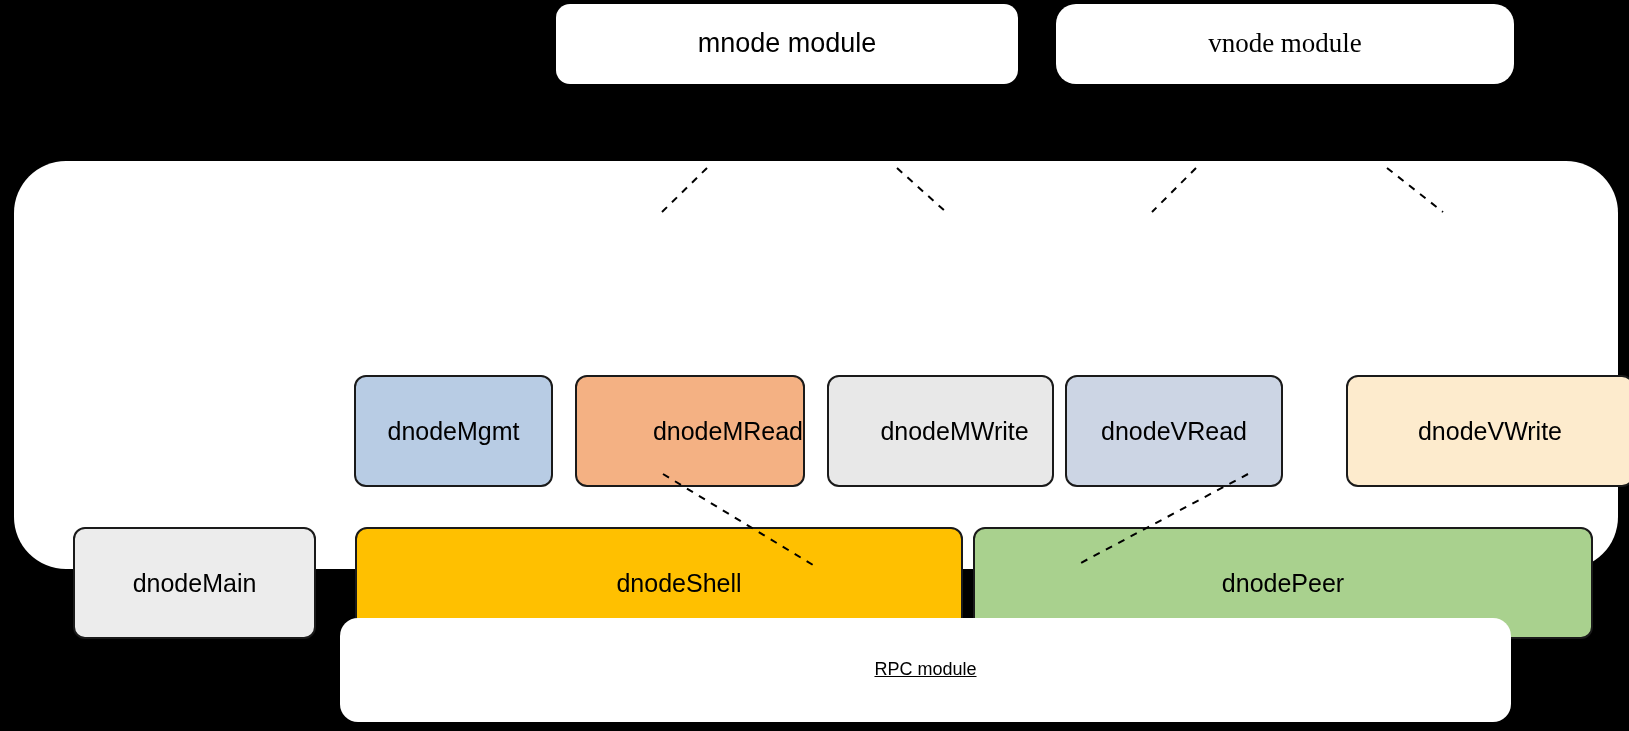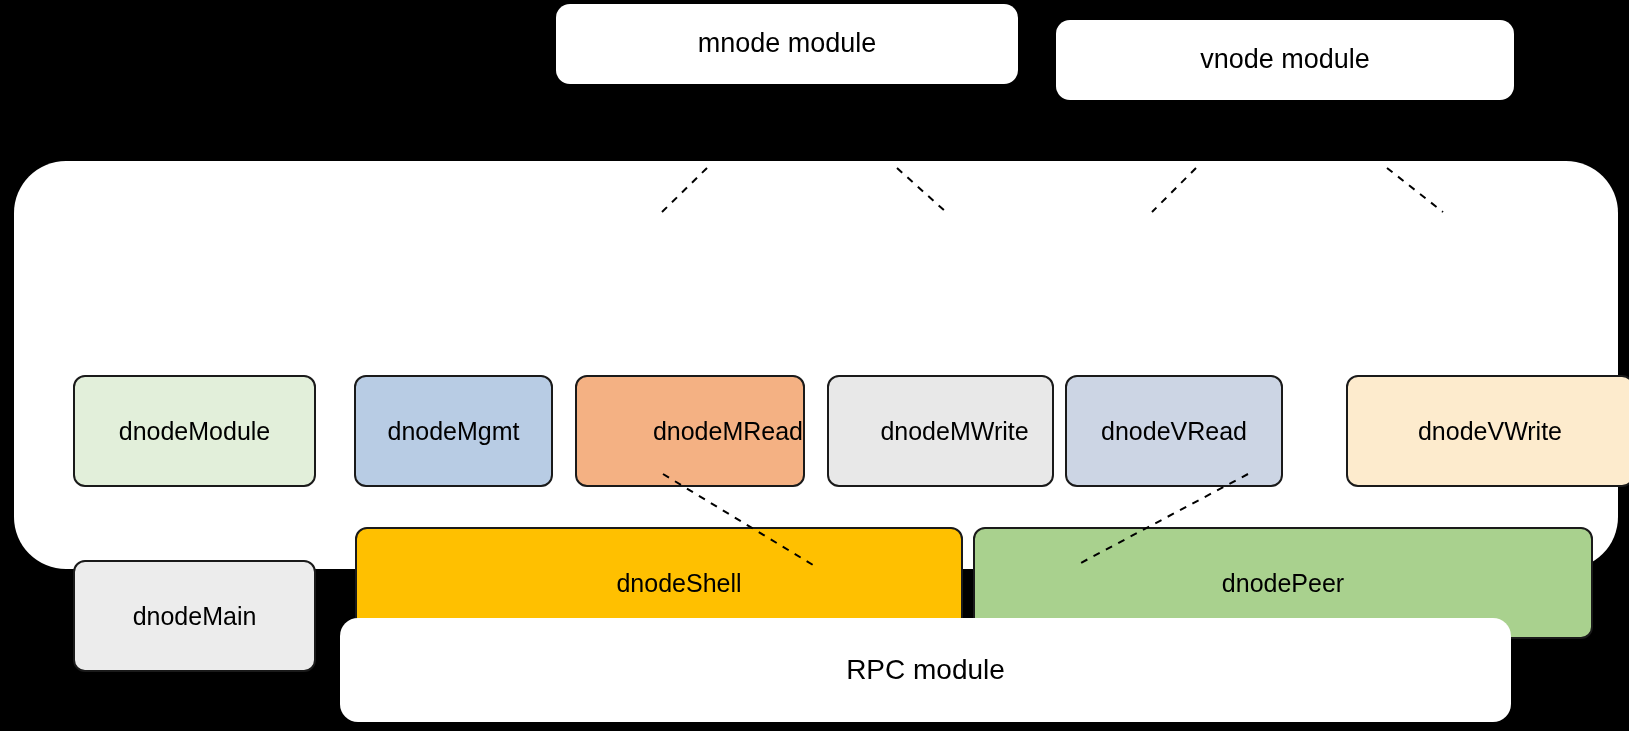--- a/index.html
+++ b/index.html
@@ -35,33 +35,34 @@
 
   #mnode-module {
     left: 556px;
     top: 4px;
     width: 462px;
     height: 80px;
     border-radius: 14px;
   }
   #vnode-module {
     left: 1056px;
-    top: 20px;
+    top: 4px;
     width: 458px;
     height: 80px;
-    border-radius: 14px;
+    border-radius: 20px;
+    font-family: Liberation Serif, serif;
   }
   #rpc-module {
     left: 340px;
     top: 618px;
     width: 1171px;
     height: 104px;
     border-radius: 18px;
   }
-  #rpc-module .module-label { font-size: 28px; }
+  #rpc-module .module-label { font-size: 18px; text-decoration: underline; }
 
   
   #dnode-module {
     position: absolute;
     left: 14px;
     top: 161px;
     width: 1604px;
     height: 408px;
     background: #ffffff;
     border: 4px dashed #ffffff;
@@ -96,21 +97,21 @@
   .row1 { top: 210px; height: 112px; }
   #box-dnodeModule { left: 55px;   width: 243px; }
   #box-dnodeMgmt   { left: 336px;  width: 199px; align-items: center; }
   #box-dnodeMRead  { left: 557px;  width: 230px; justify-content: flex-end; }
   #box-dnodeMWrite { left: 809px;  width: 227px; padding-left: 28px; }
   #box-dnodeVRead  { left: 1047px; width: 218px; }
   #box-dnodeVWrite { left: 1285px; width: 288px; margin-left: 43px; }
 
   
   .row2 { top: 362px; height: 112px; }
-  #box-dnodeMain  { left: 55px;  width: 243px; margin-top: 33px; }
+  #box-dnodeMain  { left: 55px;  width: 243px; }
   #box-dnodeShell { left: 337px; width: 608px; padding-left: 40px; }
   #box-dnodePeer  { left: 955px; width: 620px; align-items: center; }
 
   
   #connectors {
     position: absolute;
     left: 0; top: 0;
     width: 1629px; height: 731px;
     pointer-events: none;
   }
@@ -123,23 +124,20 @@
   <div class="dashed-module" id="mnode-module">
     <span class="module-label">mnode module</span>
   </div>
 
   <div class="dashed-module" id="vnode-module">
     <span class="module-label">vnode module</span>
   </div>
 
   <div id="dnode-module">
 
-    <div class="node-box row1" id="box-dnodeModule" style="background: rgb(226, 239, 218); border-color: rgb(26, 26, 26);">
-      <span>dnodeModule</span>
-    </div>
     <div class="node-box row1" id="box-dnodeMgmt" style="background: rgb(184, 204, 228); border-color: rgb(26, 26, 26);">
       <span>dnodeMgmt</span>
     </div>
     <div class="node-box row1" id="box-dnodeMRead" style="background: rgb(244, 177, 131); border-color: rgb(26, 26, 26);">
       <span>dnodeMRead</span>
     </div>
     <div class="node-box row1" id="box-dnodeMWrite" style="background: rgb(232, 232, 232); border-color: rgb(26, 26, 26);">
       <span>dnodeMWrite</span>
     </div>
     <div class="node-box row1" id="box-dnodeVRead" style="background: rgb(204, 213, 228); border-color: rgb(26, 26, 26);">

